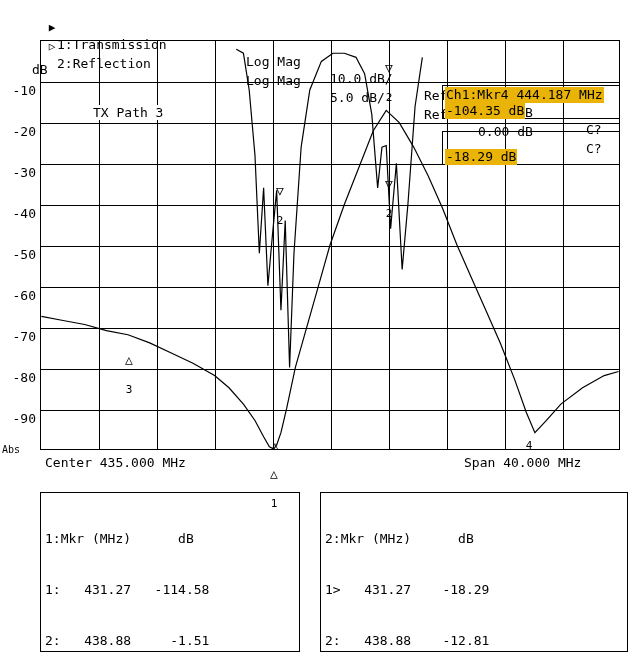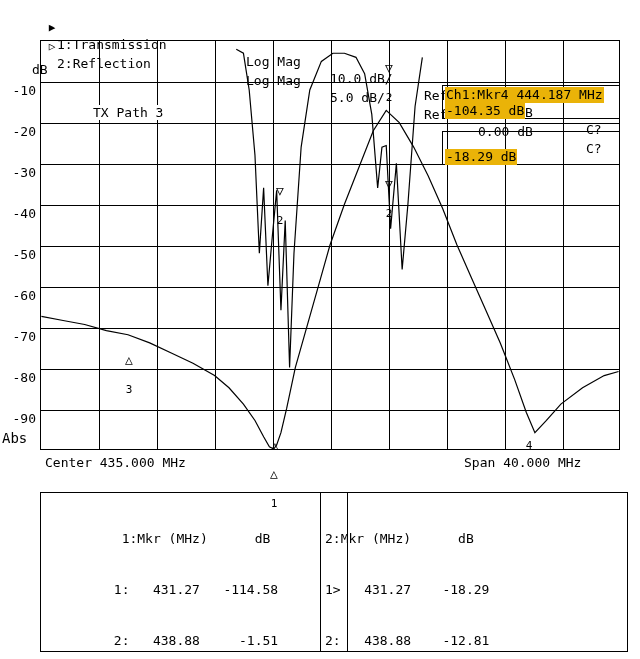--- a/index.html
+++ b/index.html
@@ -106,22 +106,22 @@
     left: 0px;
     top: 62px;
     width: 28px;
     text-align: left;
     font-size: 13px;
     padding-left: 32px;
   }
   #abs-label {
     position: absolute;
     left: 2px;
-    top: 430px;
-    font-size: 14px;
+    top: 444px;
+    font-size: 10px;
   }
 
   
   .plot-note {
     position: absolute;
     font-size: 13px;
     line-height: 15px;
     background: #fff;
   }
   #note-title { left: 52px; top: 48px; }
@@ -177,21 +177,21 @@
   
   .mtable {
     position: absolute;
     top: 492px;
     height: 160px;
     border: 1px solid #000;
     box-sizing: border-box;
     font-size: 13px;
     line-height: 17px;
   }
-  #mtable-left { left: 40px; width: 308px; text-align: center; }
+  #mtable-left { left: 40px; width: 260px; }
   #mtable-right { left: 320px; width: 308px; }
   .mtable .thead {
     padding: 3px 0 0 4px;
   }
   .mtable .mrow {
     padding-left: 4px;
   }
 
   
   .mk {

